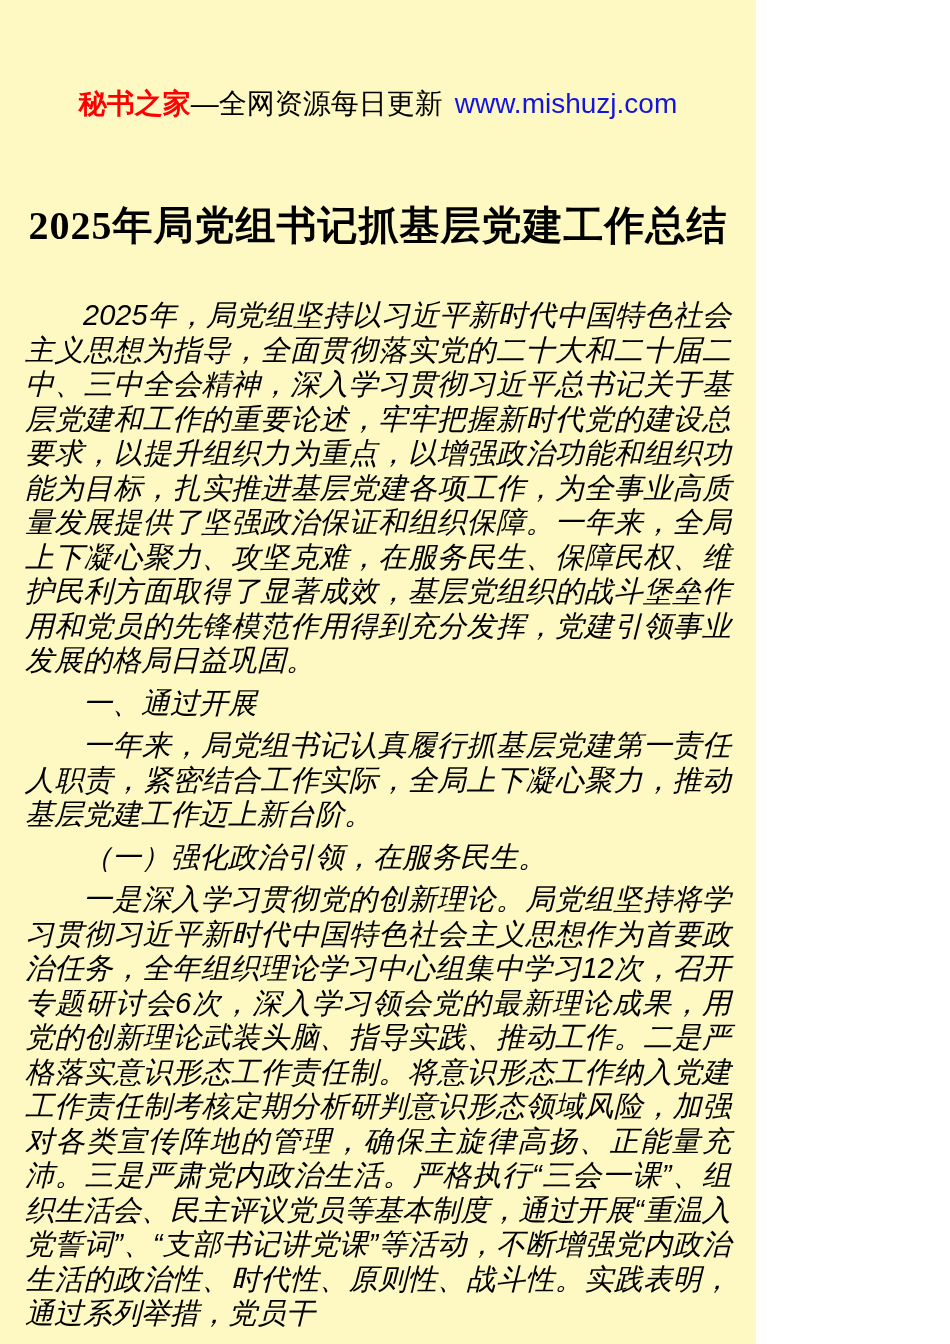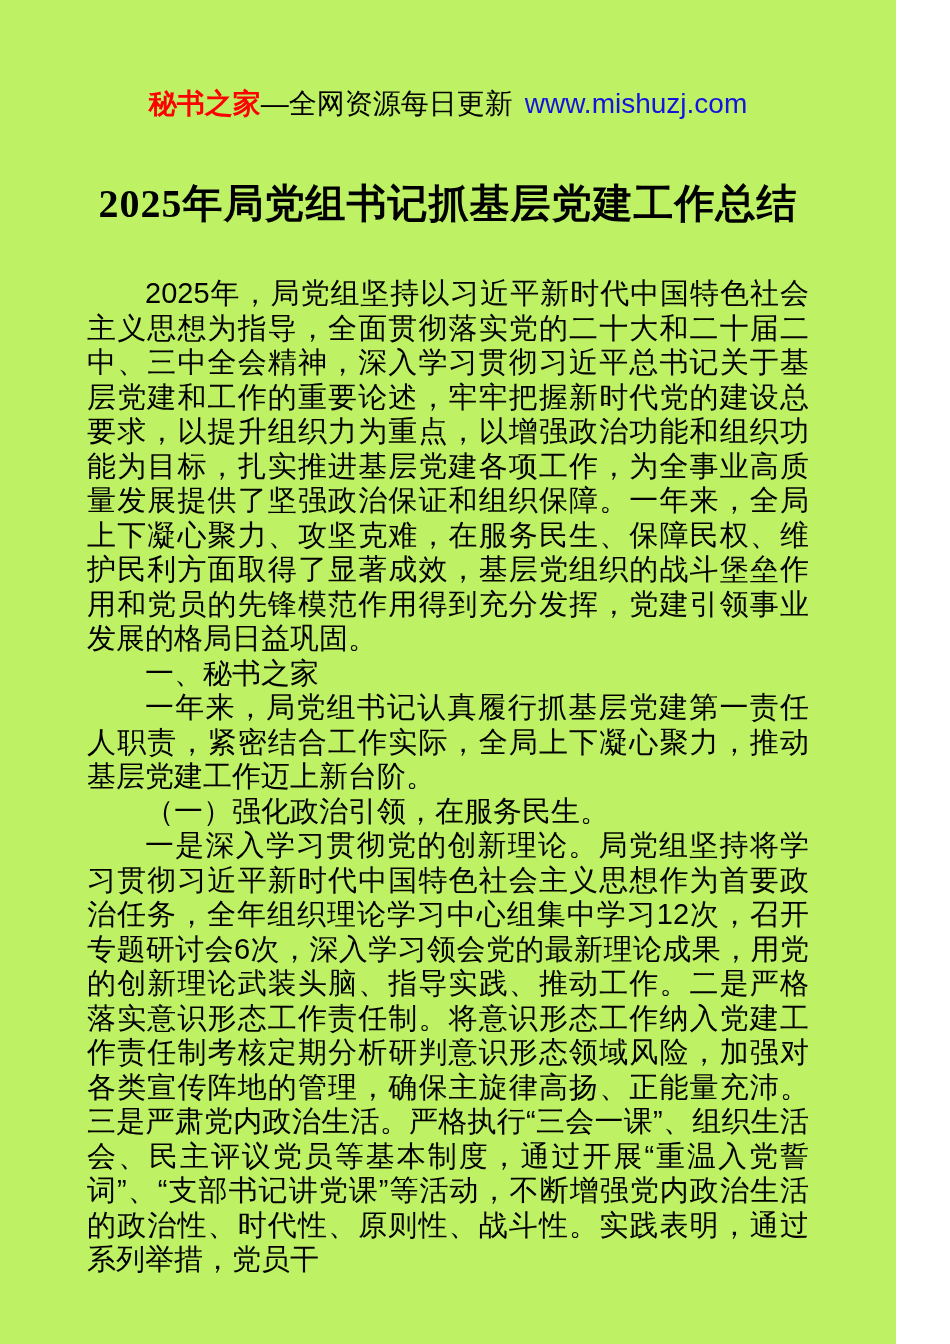--- a/index.html
+++ b/index.html
@@ -9,23 +9,23 @@
   }
   body {
     width: 950px;
     height: 1344px;
     background: #ffffff;
     overflow: hidden;
     font-family: "Liberation Sans", "DejaVu Sans", sans-serif;
     color: #000000;
   }
   .page {
-    width: 896px;
+    width: 756px;
     height: 1344px;
-    background: #bef264;
+    background: #fef9c3;
     position: relative;
   }
   
   .promo-header {
     padding-top: 84px;
     text-align: center;
     font-size: 28px;
     line-height: 40px;
     white-space: nowrap;
   }
@@ -39,58 +39,59 @@
   .promo-header .tagline {
     color: #000000;
   }
   .promo-header .site-url {
     color: #1414dd;
     margin-left: 12px;
     text-decoration: none;
   }
   
   .doc-title {
-    margin-top: 56px;
+    margin-top: 78px;
     text-align: center;
     font-family: "Liberation Serif", "DejaVu Serif", serif;
     font-size: 40px;
     font-weight: 600;
     line-height: 48px;
     color: #000000;
     letter-spacing: 1px;
   }
   
   .doc-body {
     width: 722px;
     margin: 48px auto 0 auto;
     font-family: "Liberation Sans", "DejaVu Sans", sans-serif;
     font-size: 29px;
     line-height: 34.5px;
     text-align: justify;
     color: #000000;
   }
   .doc-body p {
-    margin: 0;
+    margin: 8px;
     padding: 0;
     text-indent: 2em;
     word-break: break-all;
+    font-style: italic;
   }
 </style>
 </head>
 <body>
 
 <div class="page">
 
   <div class="promo-header">
     <span class="brand">秘书之家</span><span class="dash">—</span><span class="tagline">全网资源每日更新</span><a class="site-url">www.mishuzj.com</a>
   </div>
 
   <div class="doc-title">2025年局党组书记抓基层党建工作总结</div>
 
   <div class="doc-body">
     <p>2025年，局党组坚持以习近平新时代中国特色社会主义思想为指导，全面贯彻落实党的二十大和二十届二中、三中全会精神，深入学习贯彻习近平总书记关于基层党建和工作的重要论述，牢牢把握新时代党的建设总要求，以提升组织力为重点，以增强政治功能和组织功能为目标，扎实推进基层党建各项工作，为全事业高质量发展提供了坚强政治保证和组织保障。一年来，全局上下凝心聚力、攻坚克难，在服务民生、保障民权、维护民利方面取得了显著成效，基层党组织的战斗堡垒作用和党员的先锋模范作用得到充分发挥，党建引领事业发展的格局日益巩固。</p>
-    <p>一、秘书之家</p>
+    <p>一、通过开展</p>
     <p>一年来，局党组书记认真履行抓基层党建第一责任人职责，紧密结合工作实际，全局上下凝心聚力，推动基层党建工作迈上新台阶。</p>
     <p>（一）强化政治引领，在服务民生。</p>
     <p>一是深入学习贯彻党的创新理论。局党组坚持将学习贯彻习近平新时代中国特色社会主义思想作为首要政治任务，全年组织理论学习中心组集中学习12次，召开专题研讨会6次，深入学习领会党的最新理论成果，用党的创新理论武装头脑、指导实践、推动工作。二是严格落实意识形态工作责任制。将意识形态工作纳入党建工作责任制考核定期分析研判意识形态领域风险，加强对各类宣传阵地的管理，确保主旋律高扬、正能量充沛。三是严肃党内政治生活。严格执行“三会一课”、组织生活会、民主评议党员等基本制度，通过开展“重温入党誓词”、“支部书记讲党课”等活动，不断增强党内政治生活的政治性、时代性、原则性、战斗性。实践表明，通过系列举措，党员干</p>
   </div>
 
 </div>
 
 </body></html>

